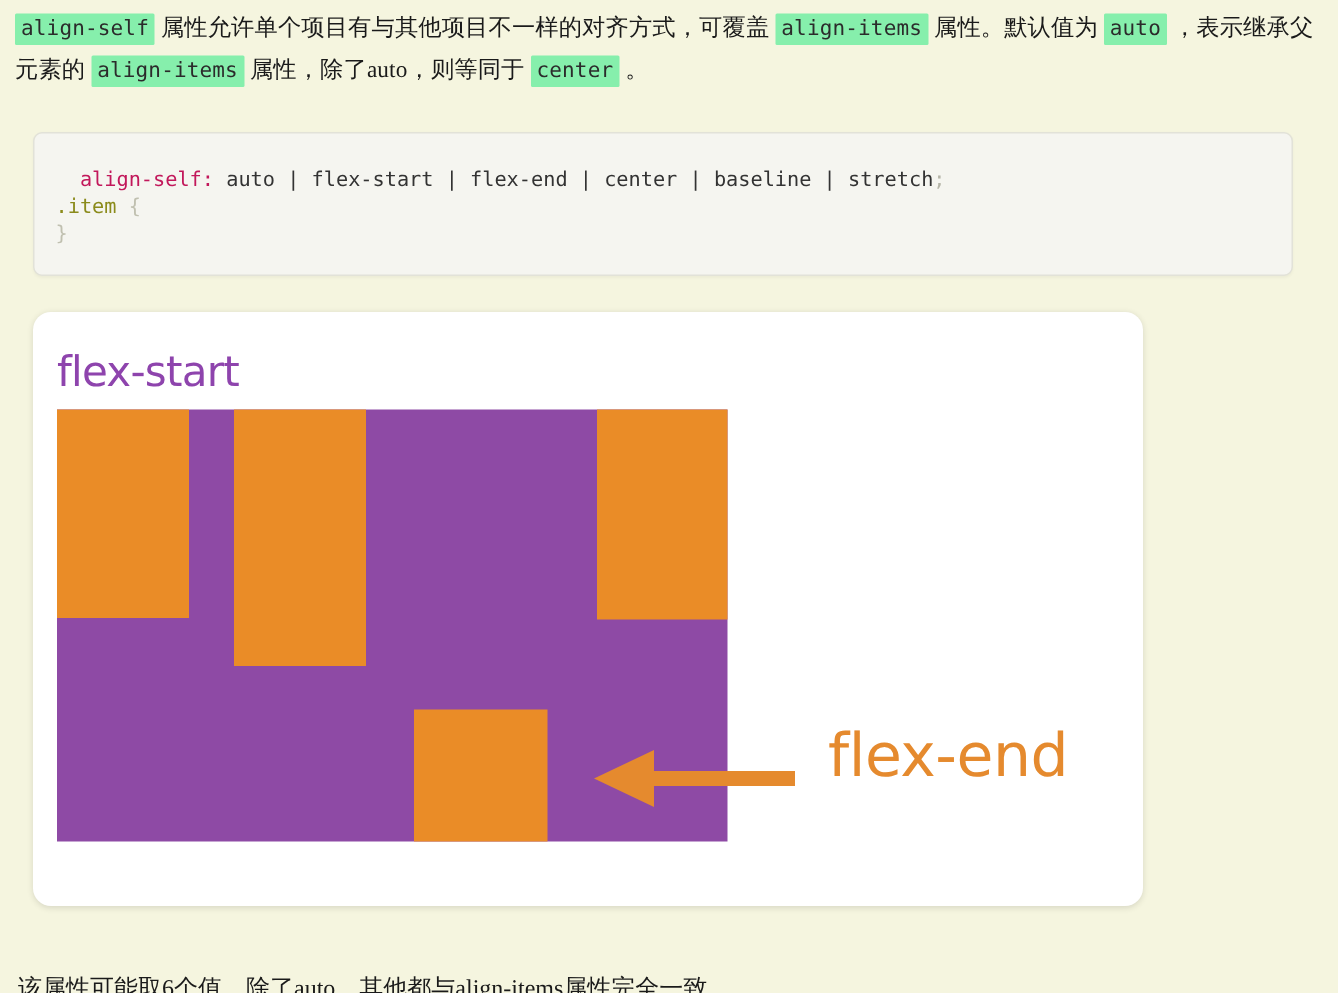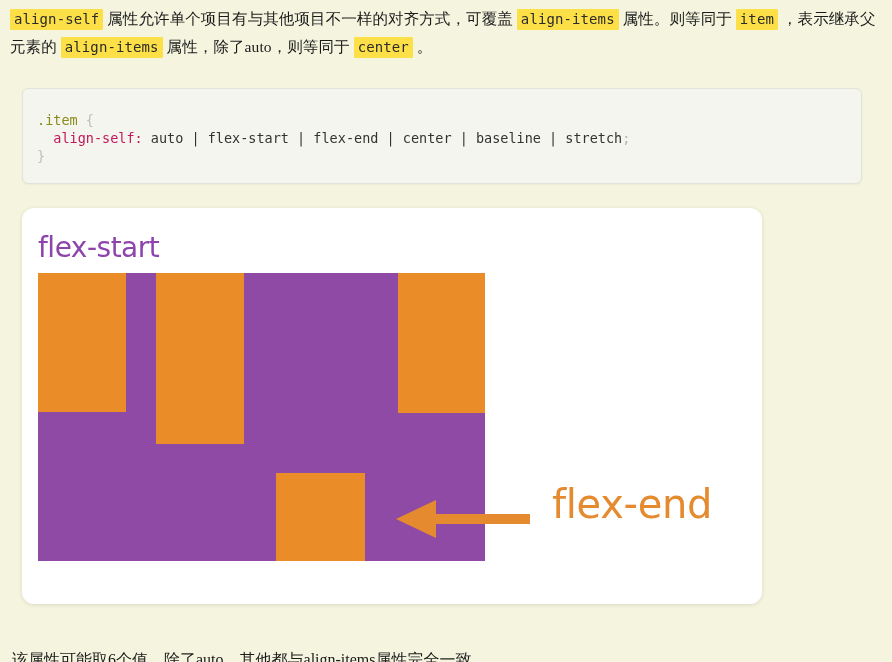--- a/index.html
+++ b/index.html
@@ -20,21 +20,21 @@
     position: absolute;
     left: 10px;
     top: 5px;
     width: 872px;
     font-size: 15.5px;
     line-height: 28px;
     color: #1a1a1a;
     letter-spacing: 0.1px;
   }
   #intro-paragraph .code-chip {
-    background: #fde047;
+    background: #86efac;
     color: #2b2b2b;
     font-family: "DejaVu Sans Mono", "Liberation Mono", monospace;
     font-size: 14px;
     padding: 2px 4px 3px 4px;
     border-radius: 1px;
     white-space: nowrap;
   }
 
   
   #code-block {
@@ -139,26 +139,26 @@
     font-size: 16px;
     line-height: 24px;
     color: #1a1a1a;
     margin-top: 28px;
   }
 </style>
 </head>
 <body>
 
 <div id="intro-paragraph">
-  <span class="code-chip">align-self</span><span> 属性允许单个项目有与其他项目不一样的对齐方式，可覆盖 </span><span class="code-chip">align-items</span><span> 属性。则等同于 </span><span class="code-chip">item</span><span> ，表示继承父元素的 </span><span class="code-chip">align-items</span><span> 属性，除了auto，则等同于 </span><span class="code-chip">center</span><span> 。</span>
+  <span class="code-chip">align-self</span><span> 属性允许单个项目有与其他项目不一样的对齐方式，可覆盖 </span><span class="code-chip">align-items</span><span> 属性。默认值为 </span><span class="code-chip">auto</span><span> ，表示继承父元素的 </span><span class="code-chip">align-items</span><span> 属性，除了auto，则等同于 </span><span class="code-chip">center</span><span> 。</span>
 </div>
 
 <div id="code-block">
+  <div class="ln">  <span class="tok-prop">align-self:</span> <span class="tok-value">auto | flex-start | flex-end | center | baseline | stretch</span><span class="tok-semi">;</span></div>
   <div class="ln"><span class="tok-selector">.item</span> <span class="tok-brace">{</span></div>
-  <div class="ln">  <span class="tok-prop">align-self:</span> <span class="tok-value">auto | flex-start | flex-end | center | baseline | stretch</span><span class="tok-semi">;</span></div>
   <div class="ln"><span class="tok-brace">}</span></div>
 </div>
 
 <div id="demo-card"></div>
 
 <div id="label-flex-start">flex-start</div>
 
 <div id="flex-container">
   <div class="flex-item" id="flex-item-1"></div>
   <div class="flex-item" id="flex-item-2"></div>

